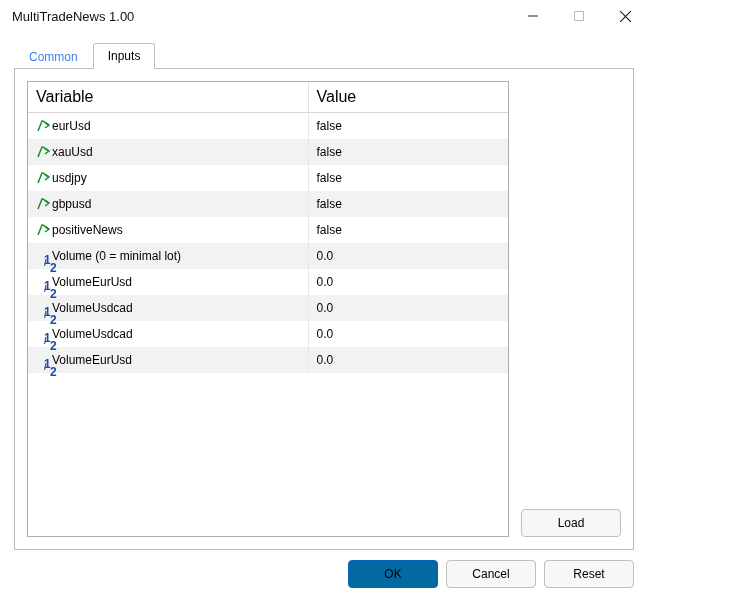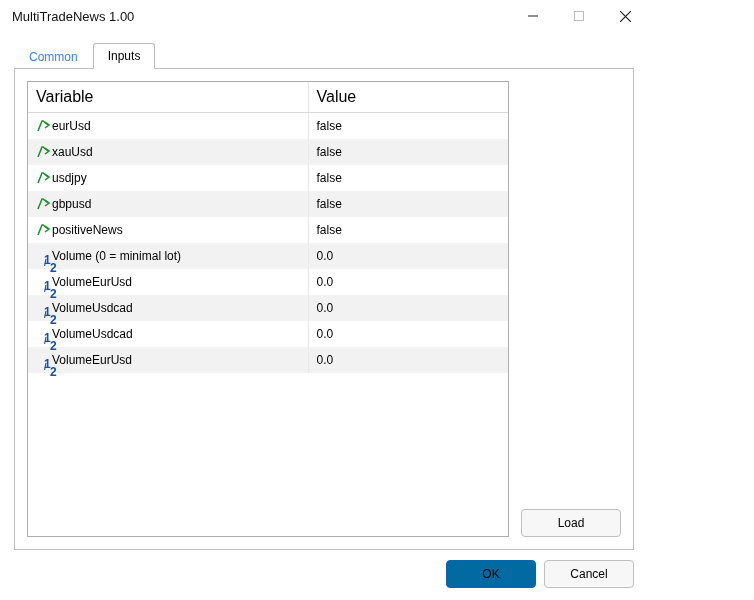--- a/index.html
+++ b/index.html
@@ -377,16 +377,17 @@
 
       <div class="side-btns">
         <div class="btn">Load</div>
       </div>
 
     </div>
 
     <div class="footer">
       <div class="btn primary">OK</div>
       <div class="btn">Cancel</div>
+      <div class="btn">Reset</div>
     </div>
 
   </div>
 </div>
 
 </body></html>

